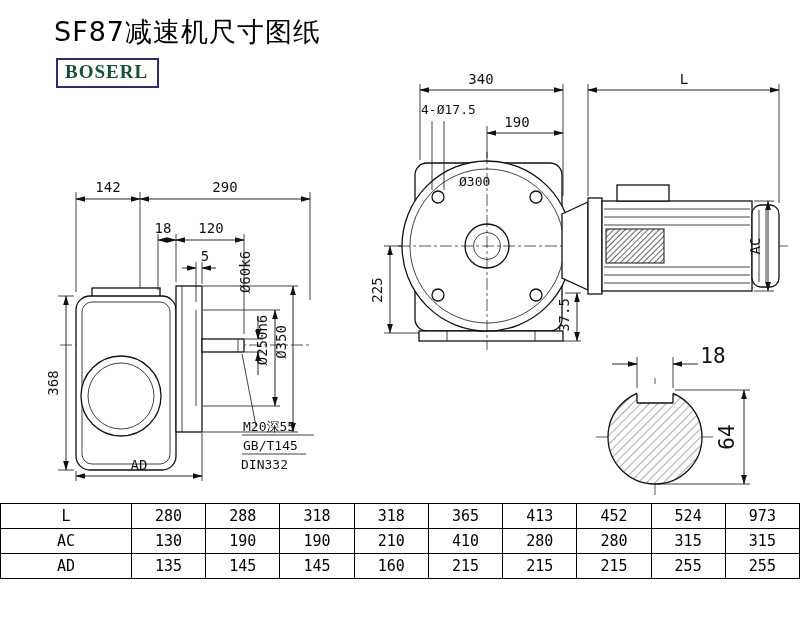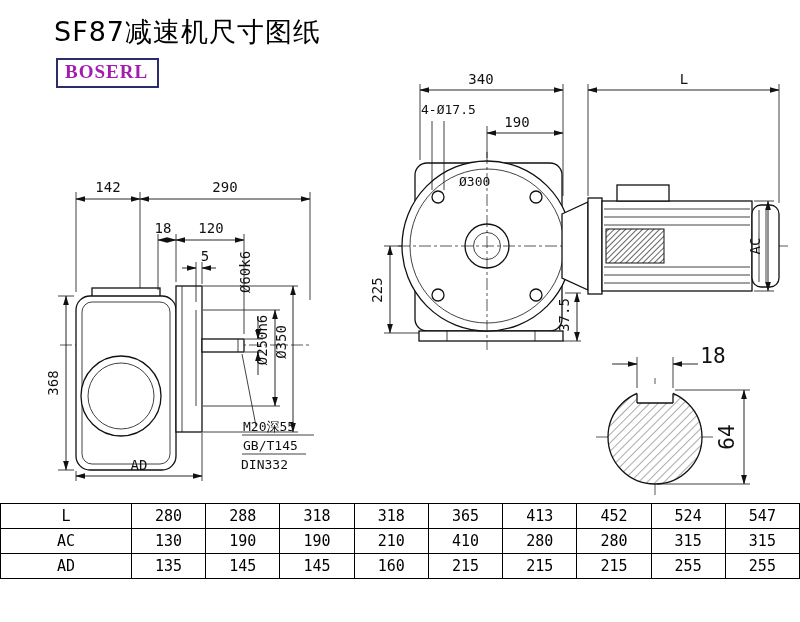--- a/index.html
+++ b/index.html
@@ -1,21 +1,21 @@
 <!DOCTYPE html>
 <html><head>
 <meta charset="utf-8">
 <style>
   * { margin:0; padding:0; box-sizing:border-box; }
   html,body { background:#fff; }
   body { width:800px; height:622px; position:relative; font-family:"DejaVu Sans",sans-serif; overflow:hidden; }
   .canvas { position:absolute; inset:0; width:800px; height:622px; background:#fff; }
   .title { position:absolute; left:54px; top:14px; font-size:27px; font-weight:400; color:#000; letter-spacing:1px; }
   .logo { position:absolute; left:56px; top:58px; border:2px solid #2b2b70; background:#fff; padding:1px 9px 3px 7px; }
-  .logo span { font-family:"Liberation Serif",serif; font-size:19px; font-weight:700; color:#a21caf; letter-spacing:1px; }
+  .logo span { font-family:"Liberation Serif",serif; font-size:19px; font-weight:700; color:#14532d; letter-spacing:1px; }
   svg.drawing { position:absolute; left:0; top:0; }
   .oline { fill:#fff; stroke:#111; stroke-width:1.3; }
   .onofill { fill:none; stroke:#111; stroke-width:1.3; }
   .thin { fill:none; stroke:#111; stroke-width:0.8; }
   .diml { fill:none; stroke:#111; stroke-width:0.9; }
   .cl { fill:none; stroke:#111; stroke-width:0.7; stroke-dasharray:12 3 3 3; }
   .dt  { font:14px "DejaVu Sans Mono",monospace; fill:#111; text-anchor:middle; }
   .dts { font:13px "DejaVu Sans Mono",monospace; fill:#111; text-anchor:start; }
   .big { font-size:21px; }
   .dim-table { position:absolute; left:0; top:503px; width:800px; border-collapse:collapse; table-layout:fixed; background:#fff; }
@@ -233,21 +233,21 @@
       <tr>
         <td>L</td>
         <td>280</td>
         <td>288</td>
         <td>318</td>
         <td>318</td>
         <td>365</td>
         <td>413</td>
         <td>452</td>
         <td>524</td>
-        <td>547</td>
+        <td>973</td>
       </tr>
       <tr>
         <td>AC</td>
         <td>130</td>
         <td>190</td>
         <td>190</td>
         <td>210</td>
         <td>410</td>
         <td>280</td>
         <td>280</td>

